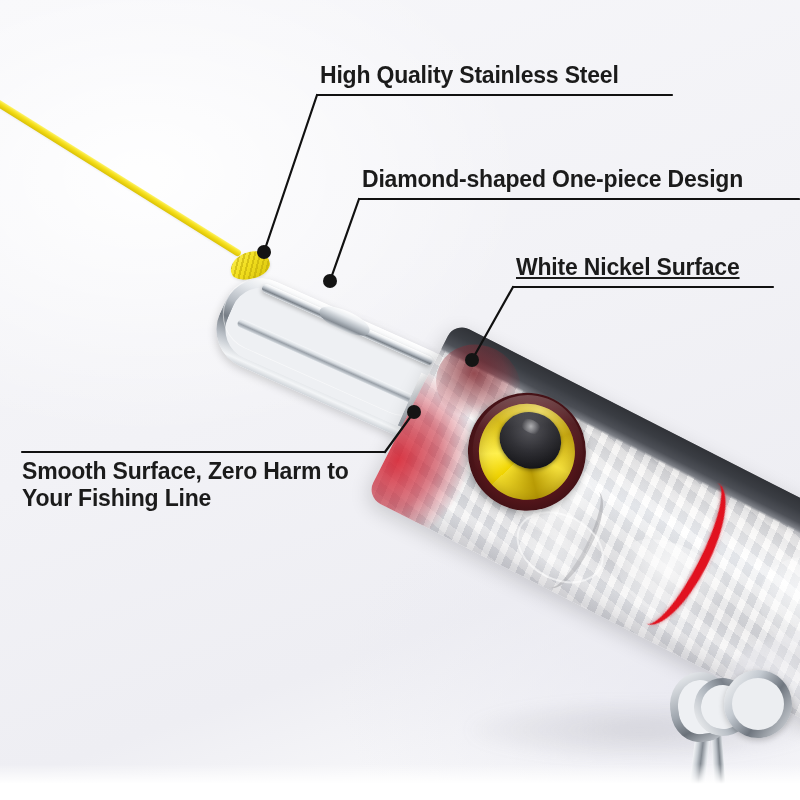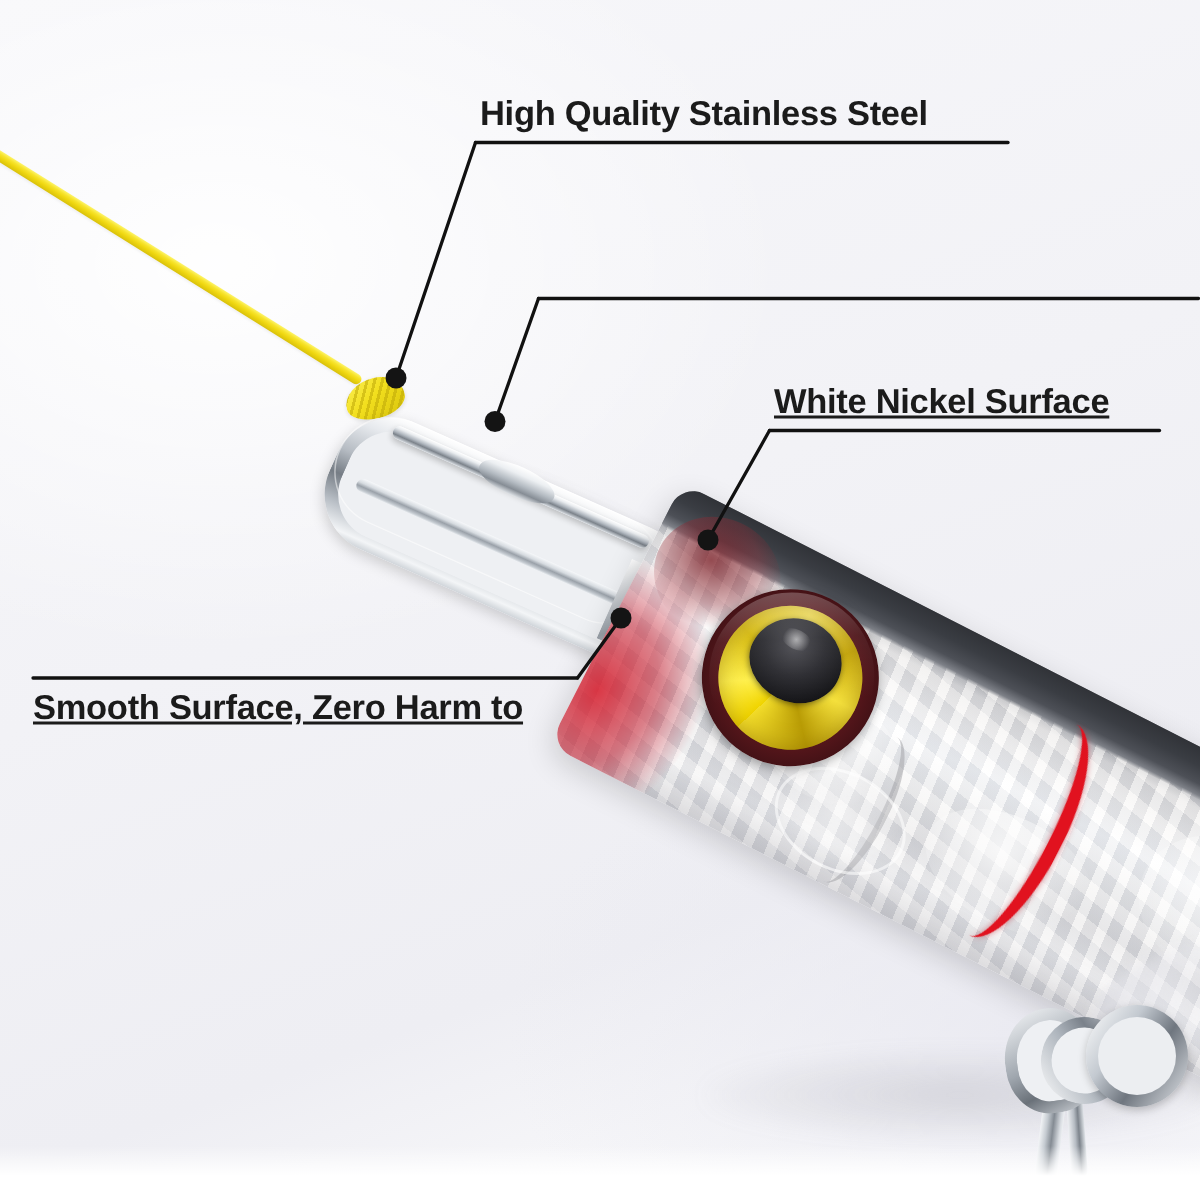--- a/index.html
+++ b/index.html
@@ -36,21 +36,21 @@
   
   .callout {
     position: absolute;
     color: #1b1b1b;
     font-weight: 700;
     font-size: 23px;
     line-height: 1.18;
     letter-spacing: -0.2px;
     white-space: pre;
   }
-  .callout.wrap { white-space: normal; text-decoration: underline; }
+  .callout.wrap { white-space: normal; }
 
   
   #overlay {
     position: absolute;
     inset: 0;
     width: 800px;
     height: 800px;
     pointer-events: none;
   }
 
@@ -488,20 +488,22 @@
     <g id="dots" fill="#141414">
         <circle cx="264" cy="252" r="7"></circle>
         <circle cx="330" cy="281" r="7"></circle>
         <circle cx="472" cy="360" r="7"></circle>
         <circle cx="414" cy="412" r="7"></circle>
       </g>
   </svg>
 
   <div class="callout" id="co-0" style="left: 320px; top: 62px;">High Quality Stainless Steel</div>
 
+  <div class="callout" id="co-1" style="left: 362px; top: 166px;">Diamond-shaped One-piece Design</div>
 
   <div class="callout" id="co-2" style="left: 516px; top: 254px; text-decoration: underline;">White Nickel Surface</div>
 
   <div class="callout wrap" id="co-3" style="left: 22px; top: 458px;">
     <div>Smooth Surface, Zero Harm to</div>
+    <div>Your Fishing Line</div>
   </div>
 
 </div>
 
 </body></html>

